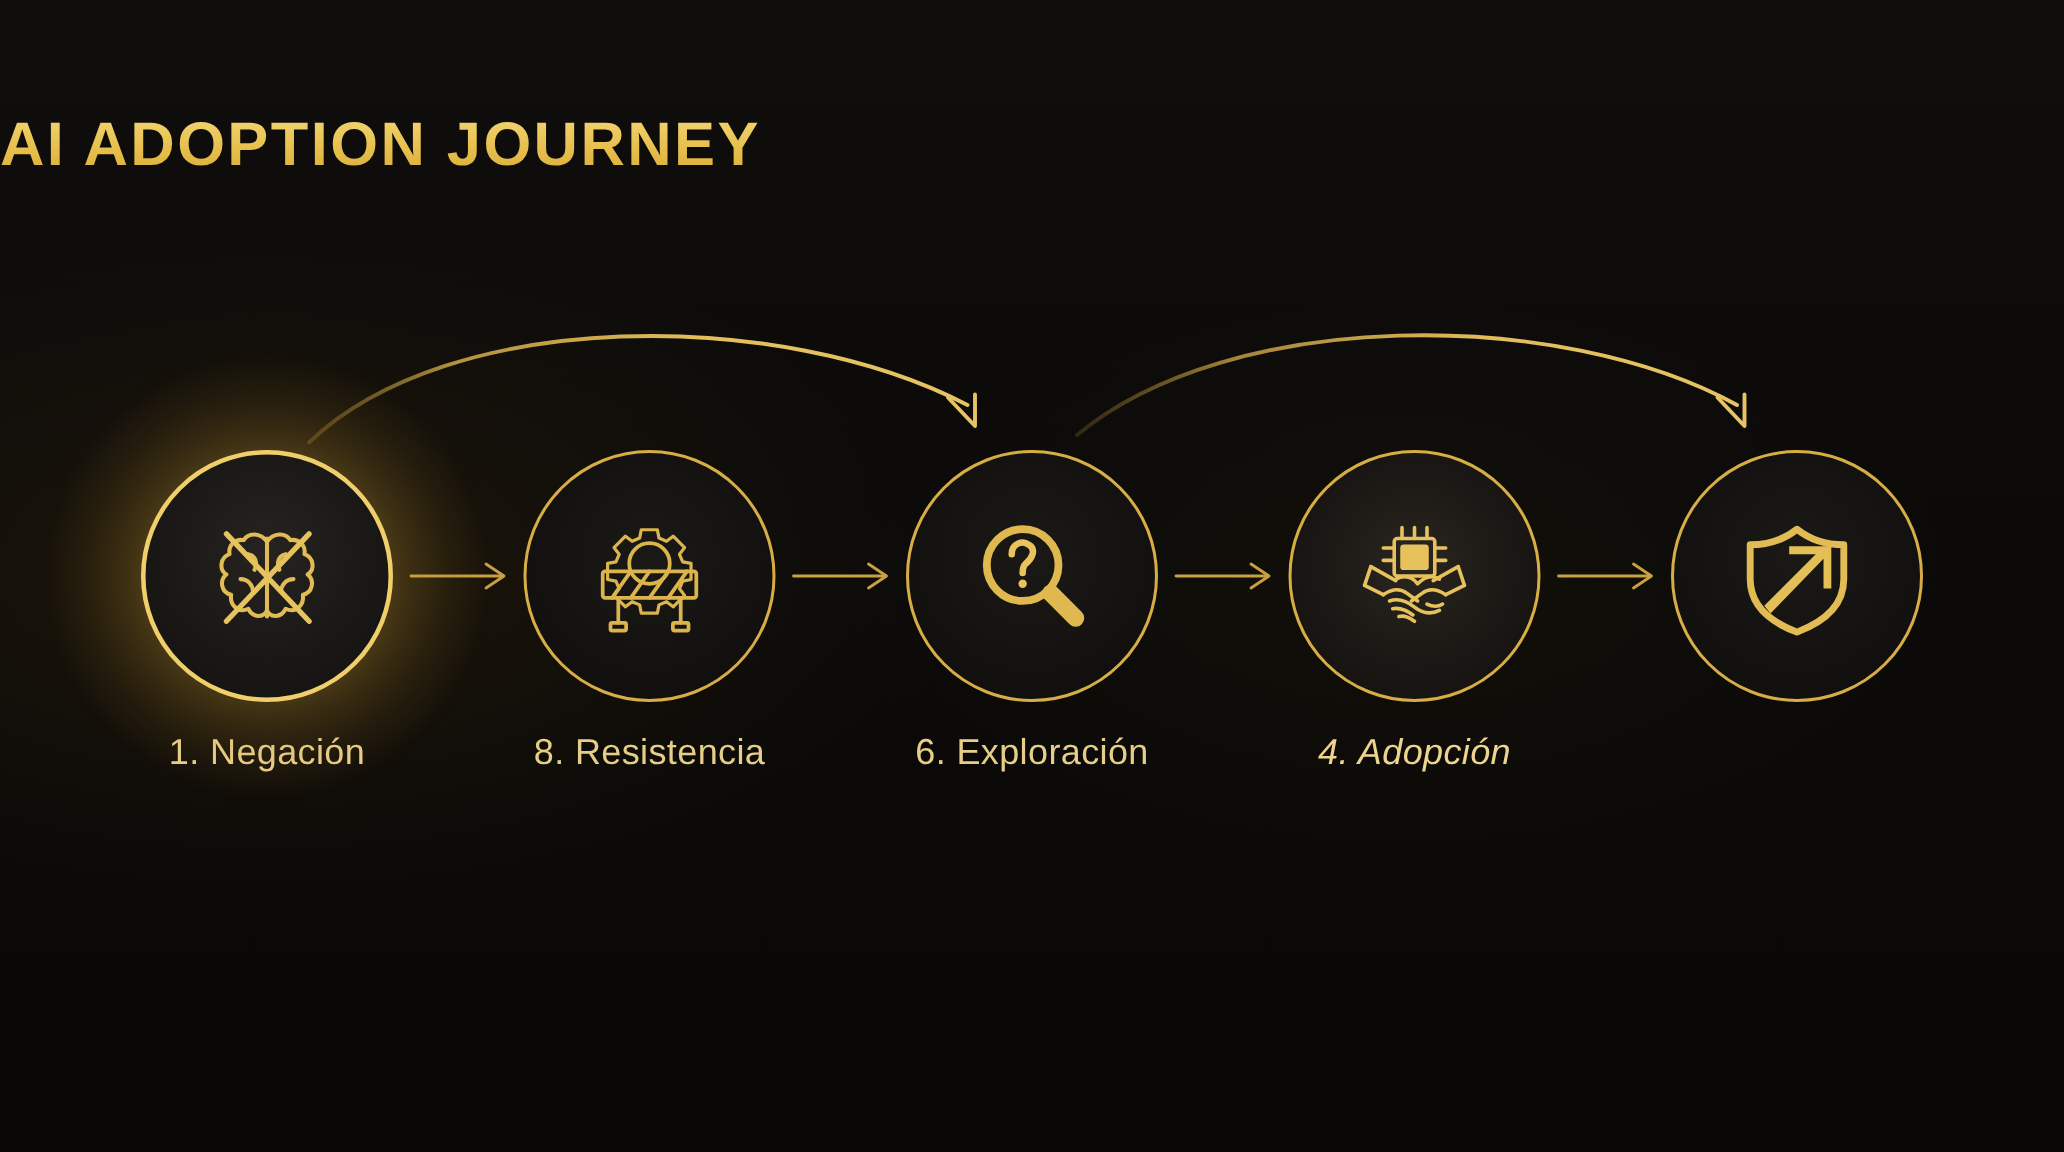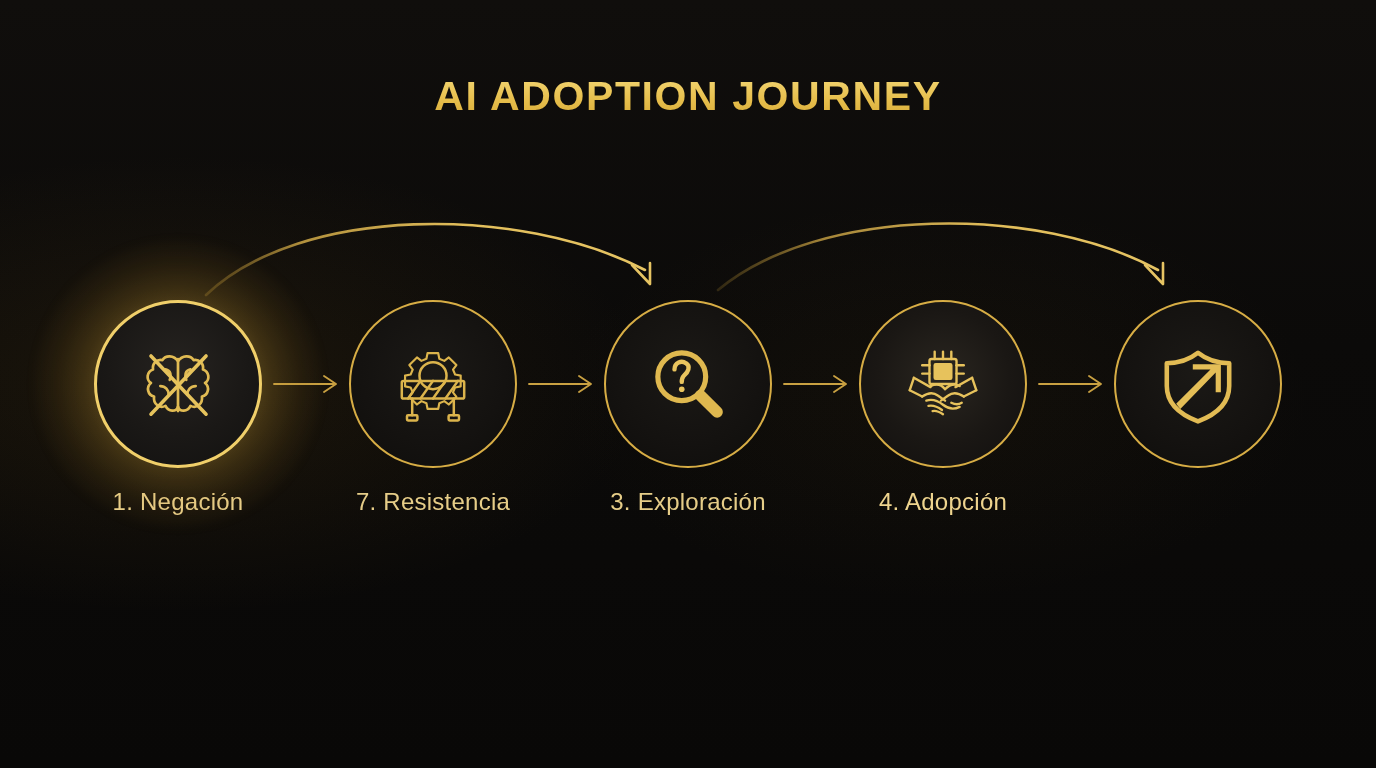--- a/index.html
+++ b/index.html
@@ -32,21 +32,21 @@
     position: absolute;
     inset: 0;
   }
 
   
   #title {
     position: absolute;
     top: 73px;
     left: 0;
     width: 100%;
-    text-align: center;
+    text-align: left;
     font-size: 41px;
     font-weight: bold;
     letter-spacing: 1.6px;
     color: #e9c358;
     background: linear-gradient(180deg, #f4d979 0%, #e7bf4d 55%, #d8ab36 100%);
     -webkit-background-clip: text;
     background-clip: text;
     -webkit-text-fill-color: transparent;
     text-shadow: none;
     white-space: nowrap;
@@ -243,43 +243,43 @@
             <line x1="62" y1="64" x2="74" y2="47"></line>
 
             <line x1="30" y1="64" x2="30" y2="80"></line>
             <line x1="70" y1="64" x2="70" y2="80"></line>
             <rect x="25" y="80" width="10" height="5" rx="1"></rect>
             <rect x="65" y="80" width="10" height="5" rx="1"></rect>
           </g>
         </svg>
       </div>
     </div>
-    <div class="step-label">7. Resistencia</div>
+    <div class="step-label">8. Resistencia</div>
   </div>
 
   <div class="step" style="left:598px; top:300px;">
     <div class="circle-wrap">
       <div class="circle">
         <svg class="icon-svg" viewBox="0 0 100 100">
           <g fill="none" stroke="#dfb84f" stroke-width="5" stroke-linecap="round" stroke-linejoin="round">
             <circle cx="44" cy="43" r="23"></circle>
             <line x1="61" y1="60" x2="76" y2="75"></line>
           </g>
           <line x1="62" y1="61" x2="78" y2="77" stroke="#dfb84f" stroke-width="11" stroke-linecap="round"></line>
           <g fill="none" stroke="#e9c45e" stroke-width="4.2" stroke-linecap="round" stroke-linejoin="round">
             <path d="M37 36 C 37 29 44 27 48 30 C 53 33 50 39 46 42 C 44 44 44 46 44 48"></path>
           </g>
           <circle cx="44" cy="55" r="2.7" fill="#e9c45e"></circle>
         </svg>
       </div>
     </div>
-    <div class="step-label">3. Exploración</div>
-  </div>
-
-  <div class="step softglow" style="left:853px; top:300px;">
+    <div class="step-label">6. Exploración</div>
+  </div>
+
+  <div class="step softglow" style="left:853px; top:300px;font-style:italic;">
     <div class="circle-wrap">
       <div class="inner-glow"></div>
       <div class="circle">
         <svg class="icon-svg" viewBox="0 0 100 100">
           <g fill="none" stroke="#e7c25c" stroke-width="2.3" stroke-linecap="round" stroke-linejoin="round">
 
             <rect x="37" y="26" width="26" height="24" rx="2"></rect>
             <rect x="42" y="31" width="16" height="14" rx="1" fill="#e7c25c"></rect>
             <line x1="42" y1="26" x2="42" y2="19"></line>
             <line x1="50" y1="26" x2="50" y2="19"></line>

